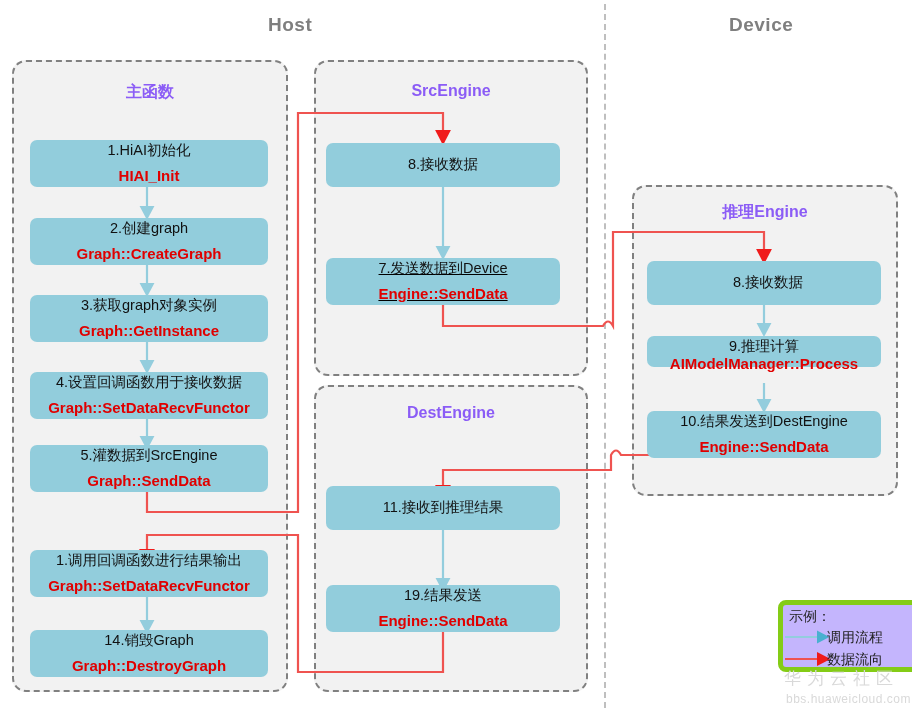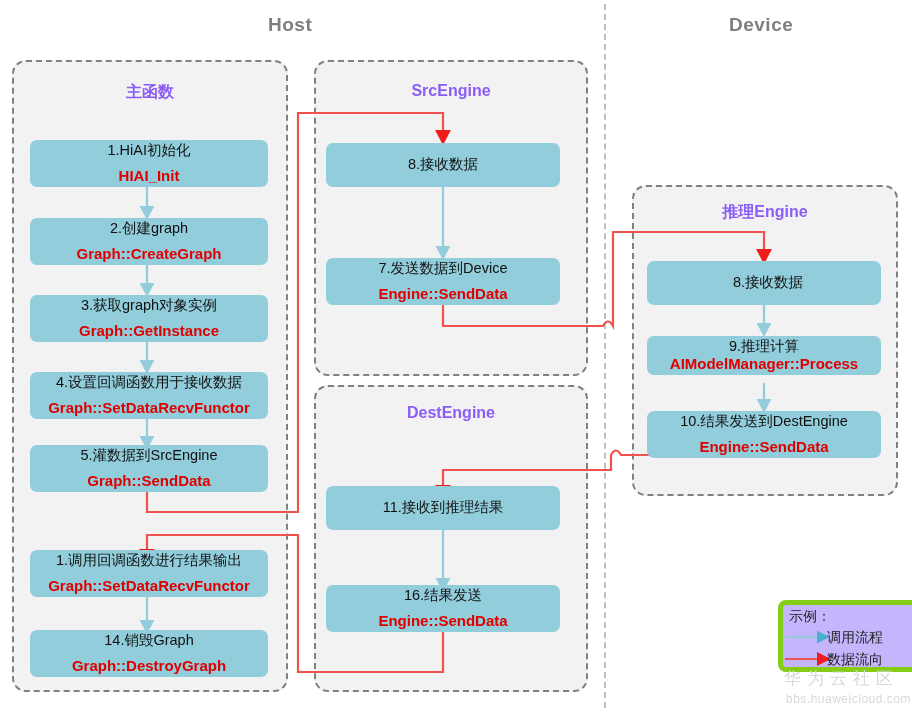--- a/index.html
+++ b/index.html
@@ -234,39 +234,39 @@
   </div>
   <div class="step" id="s14" style="left:30px;  top:630px; width:238px; height:47px;">
     <span class="cn">14.销毁Graph</span>
     <span class="api">Graph::DestroyGraph</span>
   </div>
 
   <div class="step one-line" id="s6" style="left:326px; top:143px; width:234px; height:44px;">
     <span class="cn">8.接收数据</span>
 
   </div>
-  <div class="step" id="s7" style="left:326px; top:258px; width:234px; height:47px;">
+  <div class="step" id="s7" style="left:326px; top:258px; width:234px; height:47px;text-decoration:underline;">
     <span class="cn">7.发送数据到Device</span>
     <span class="api">Engine::SendData</span>
   </div>
 
   <div class="step one-line" id="s11" style="left:326px; top:486px; width:234px; height:44px;">
     <span class="cn">11.接收到推理结果</span>
 
   </div>
   <div class="step" id="s12" style="left:326px; top:585px; width:234px; height:47px;">
-    <span class="cn">16.结果发送</span>
+    <span class="cn">19.结果发送</span>
     <span class="api">Engine::SendData</span>
   </div>
 
   <div class="step one-line" id="s8" style="left:647px; top:261px; width:234px; height:44px;padding-left:12px;">
     <span class="cn">8.接收数据</span>
 
   </div>
-  <div class="step" id="s9" style="left:647px; top:336px; width:234px; height:39px;">
+  <div class="step" id="s9" style="left:647px; top:336px; width:234px; height:31px;">
     <span class="cn">9.推理计算</span>
     <span class="api">AIModelManager::Process</span>
   </div>
   <div class="step" id="s10" style="left:647px; top:411px; width:234px; height:47px;">
     <span class="cn">10.结果发送到DestEngine</span>
     <span class="api">Engine::SendData</span>
   </div>
 
   <div id="legend">
     <div class="lg-title">示例：</div>

